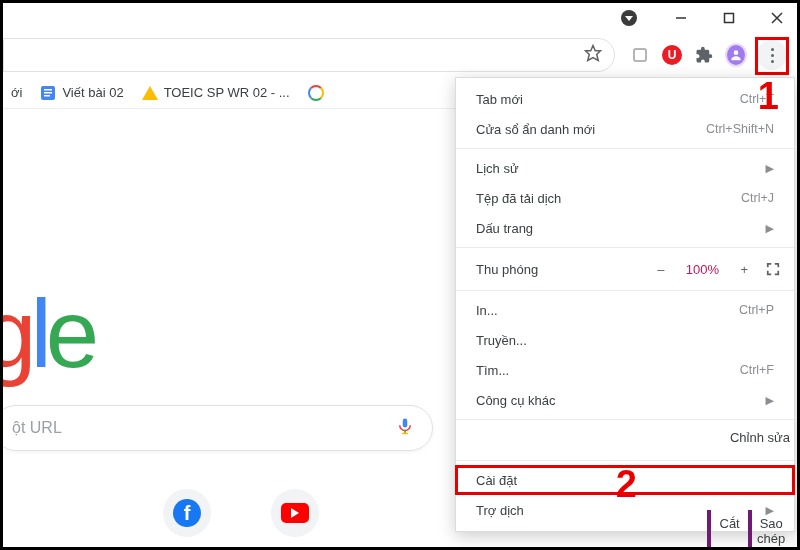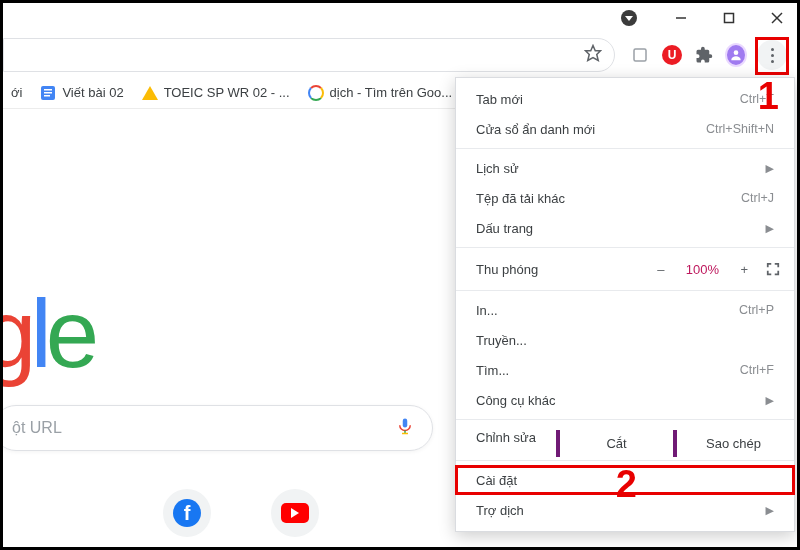--- a/index.html
+++ b/index.html
@@ -118,21 +118,21 @@
   }
   .mrow .sc{color:#8a8d91;font-size:12.5px;}
   .mrow .arw{color:#8a8d91;font-size:11px;margin-left:6px;}
   .sep{height:1px;background:#e8eaed;margin:4px 0;}
   .zoom-row{display:flex;align-items:center;padding:4px 14px 4px 20px;height:34px;}
   .zoom-row .lbl{flex:1;}
   .zoom-row .zc{display:flex;align-items:center;gap:18px;color:#5f6368;}
   .zoom-row .val{color:#be185d;min-width:40px;text-align:center;}
   .fs{display:flex;align-items:center;}
   .fs svg{width:14px;height:14px;stroke:#5f6368;stroke-width:2;fill:none;}
-  .edit-row{display:flex;align-items:flex-start;padding:6px 4px 6px 20px;height:32px;}
+  .edit-row{display:flex;align-items:flex-end;padding:6px 4px 6px 20px;height:32px;flex-direction:column;}
   .edit-row .lbl{flex:0 0 80px;}
   .edit-row .btns{flex:1;display:flex;}
   .edit-row .eb{flex:1;text-align:center;padding:6px 0;border-left:4px solid #701a75;color:#3c4043;font-size:13px;}
   .hl{position:absolute;border:3px solid #e80000;pointer-events:none;width:340px;height:30px;left:-1px;}
 
   
   .ann{position:absolute;color:#e80000;font-weight:700;font-size:38px;font-family:Arial;z-index:20;}
 </style>
 </head>
 <body>
@@ -217,21 +217,20 @@
   <div class="bm">
       <span class="ico">
         <span class="drive-ico"></span>
       </span>
       <span class="truncate">TOEIC SP WR 02 - ...</span>
     </div>
   <div class="bm">
       <span class="ico">
         <span class="gico"></span>
       </span>
-      <span class="truncate">dịch - Tìm trên Goo...</span>
     </div>
 </div>
 
 <div class="page">
   <div class="glogo"><span class="r">g</span><span class="b">l</span><span class="g">e</span></div>
   <div class="search">
     <span class="txt">ột URL</span>
     <span class="mic">
       <svg width="18" height="22" viewBox="0 0 24 24">
           <rect x="9" y="2" width="6" height="12" rx="3" fill="#4285f4"></rect>
@@ -263,21 +262,21 @@
   <div class="mrow">
       <span>Cửa sổ ẩn danh mới</span>
       <span class="sc">Ctrl+Shift+N</span>
     </div>
   <div class="sep"></div>
   <div class="mrow">
       <span>Lịch sử</span>
       <span class="arw">▶</span>
     </div>
   <div class="mrow">
-      <span>Tệp đã tải khác</span>
+      <span>Tệp đã tải dịch</span>
       <span class="sc">Ctrl+J</span>
     </div>
   <div class="mrow">
       <span>Dấu trang</span>
       <span class="arw">▶</span>
     </div>
   <div class="sep"></div>
   <div class="zoom-row">
     <span class="lbl">Thu phóng</span>
     <div class="zc">

